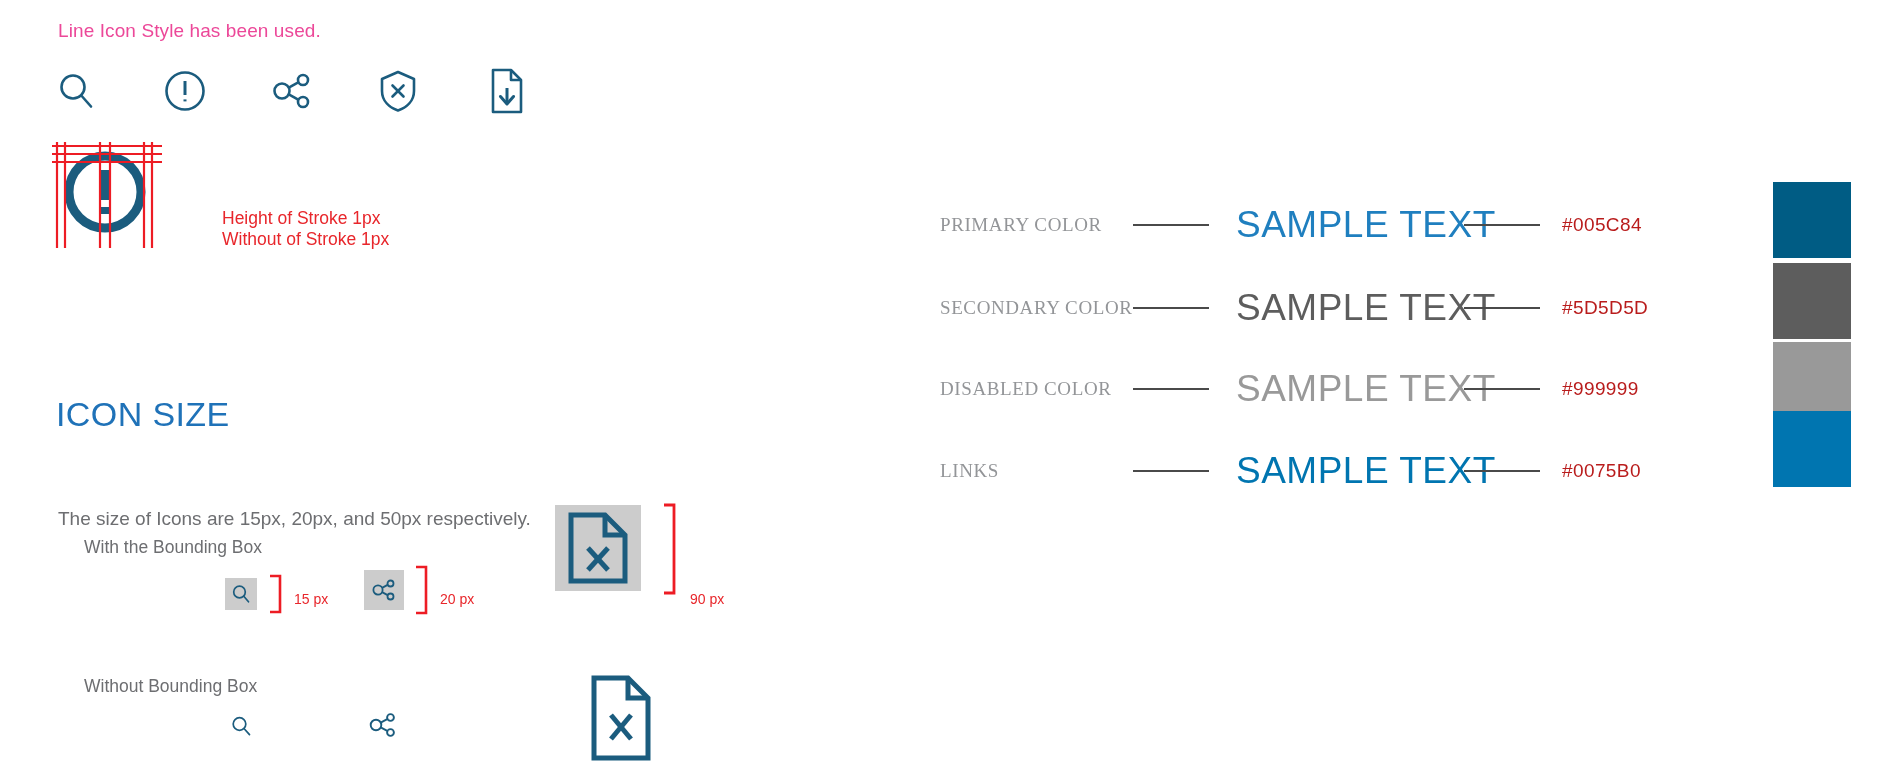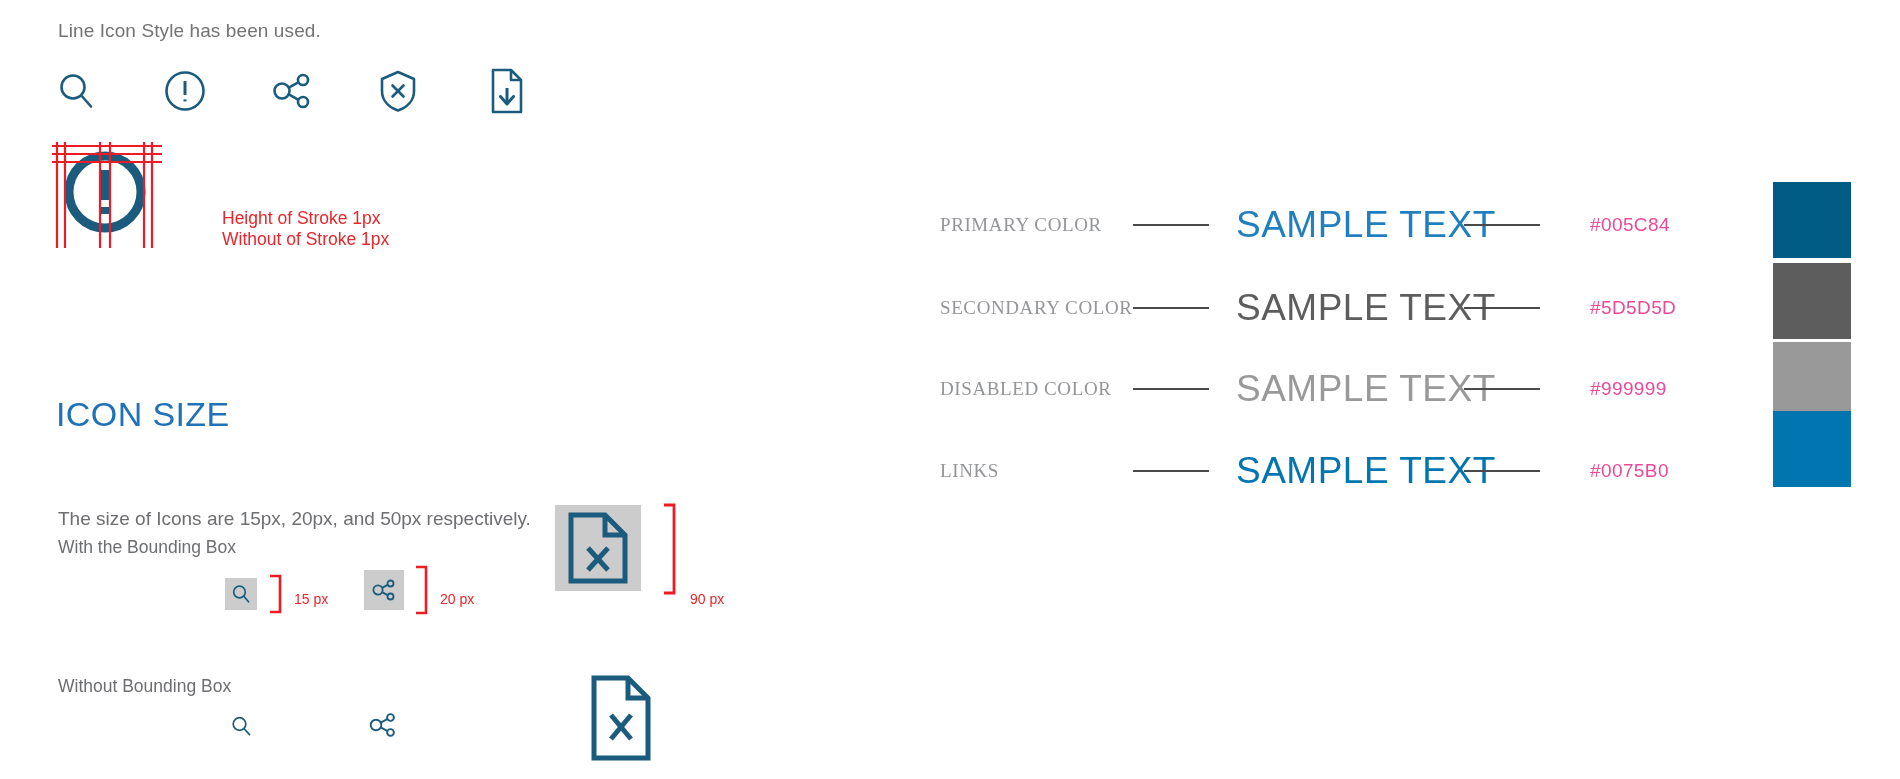--- a/index.html
+++ b/index.html
@@ -8,21 +8,21 @@
     background:#ffffff;
     font-family:"Liberation Sans", sans-serif;
     overflow:hidden;
     position:relative;
   }
   .page{position:absolute;inset:0;}
 
   
   .intro-note{
     position:absolute;left:58px;top:20px;
-    font-size:19px;color:#737373;letter-spacing:.1px;
+    font-size:19px;color:#ec4899;letter-spacing:.1px;
     white-space:nowrap;
   }
 
   .icon-row{position:absolute;left:56px;top:60px;width:600px;height:62px;}
   .icon-cell{position:absolute;top:0;width:64px;height:62px;
              display:flex;align-items:center;justify-content:flex-start;}
   .icon-cell svg{display:block;}
 
   
   .stroke-demo{position:absolute;left:52px;top:132px;width:110px;height:116px;}
@@ -38,21 +38,21 @@
     position:absolute;left:56px;top:395px;
     font-size:34px;color:#1f72b8;letter-spacing:.4px;font-weight:400;
     white-space:nowrap;
   }
   .section-sub{
     position:absolute;left:58px;top:473px;
     font-size:19px;color:#6d6e71;white-space:nowrap;margin-top:35px;
   }
 
   .row-label{
-    position:absolute;font-size:17.5px;color:#6d6e71;white-space:nowrap;
+    position:absolute;font-size:17.5px;color:#6d6e71;white-space:nowrap;margin-left:26px;
   }
   .label-with-box{left:58px;top:537px;}
   .label-without-box{left:58px;top:676px;text-align:right;}
 
   
   .bbox{position:absolute;background:#cccccc;display:flex;align-items:center;justify-content:center;}
   .bbox svg{display:block;}
   .naked{position:absolute;display:flex;align-items:center;justify-content:center;}
   .naked svg{display:block;}
 
@@ -74,21 +74,21 @@
     height:2px;background:#4a4a4a;
   }
   .rule-left{left:193px;width:76px;}
   .rule-right{left:524px;width:76px;}
   .cr-sample{
     position:absolute;left:296px;top:50%;transform:translateY(-50%);
     font-size:37px;letter-spacing:.5px;white-space:nowrap;font-weight:400;
   }
   .cr-hex{
     position:absolute;left:622px;top:50%;transform:translateY(-50%);
-    font-size:19px;color:#ec4899;letter-spacing:.4px;white-space:nowrap;margin-left:28px;
+    font-size:19px;color:#b91c1c;letter-spacing:.4px;white-space:nowrap;
   }
   .cr-swatch{
     position:absolute;left:833px;width:78px;
   }
 </style>
 </head>
 <body>
 
 <div class="page">
 

